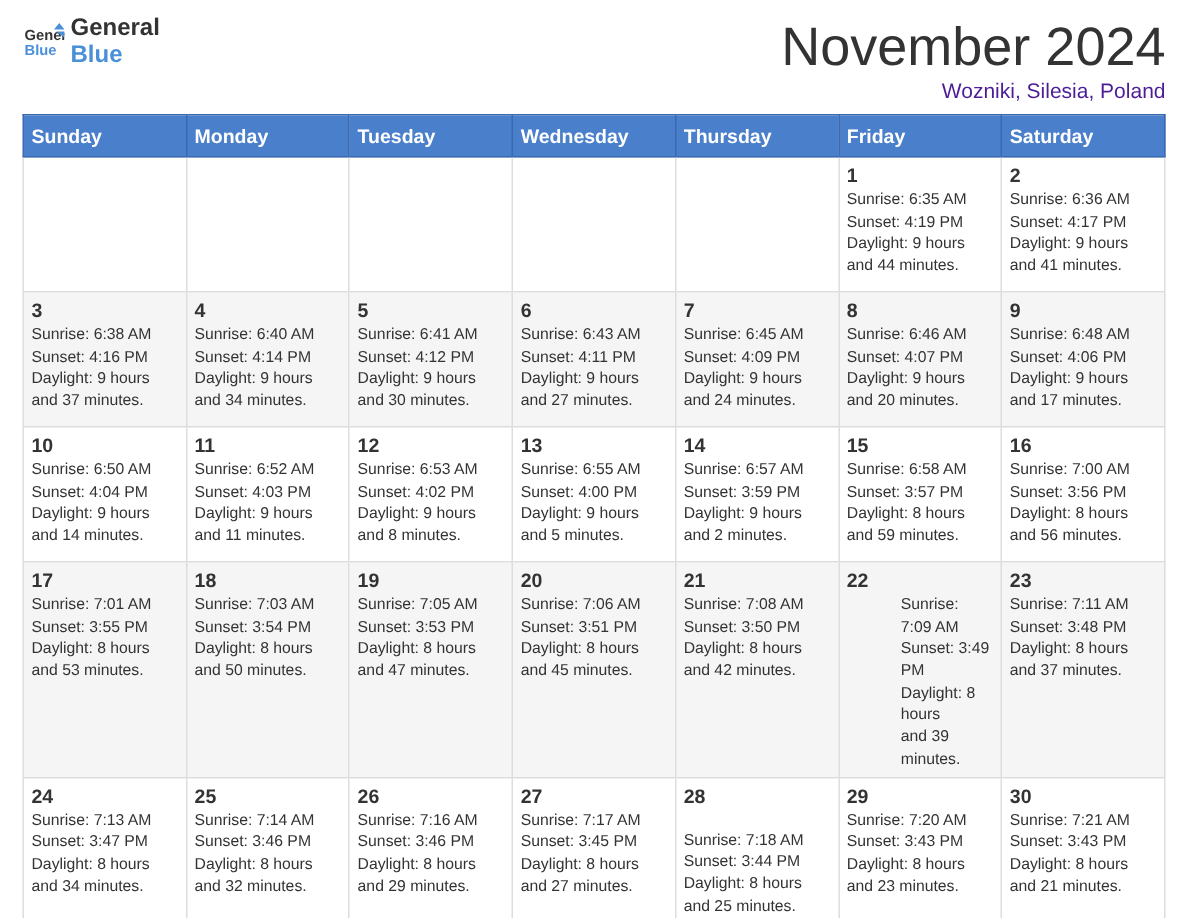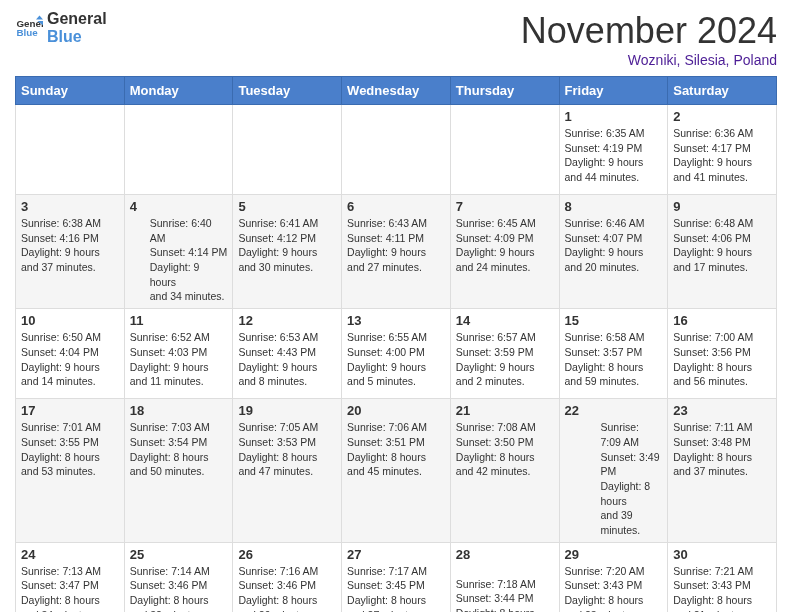--- a/index.html
+++ b/index.html
@@ -137,21 +137,21 @@
       <tr>
         <td>
           <span class="day-number">3</span>
           <div class="day-info" style="white-space: pre-line;">Sunrise: 6:38 AM
 Sunset: 4:16 PM
 Daylight: 9 hours
 and 37 minutes.</div>
         </td>
         <td>
           <span class="day-number">4</span>
-          <div class="day-info" style="white-space: pre-line; margin-left: 20px;">Sunrise: 6:40 AM
+          <div class="day-info" style="white-space: pre-line;">Sunrise: 6:40 AM
 Sunset: 4:14 PM
 Daylight: 9 hours
 and 34 minutes.</div>
         </td>
         <td>
           <span class="day-number">5</span>
           <div class="day-info" style="white-space: pre-line;">Sunrise: 6:41 AM
 Sunset: 4:12 PM
 Daylight: 9 hours
 and 30 minutes.</div>
@@ -196,21 +196,21 @@
         <td>
           <span class="day-number">11</span>
           <div class="day-info" style="white-space: pre-line;">Sunrise: 6:52 AM
 Sunset: 4:03 PM
 Daylight: 9 hours
 and 11 minutes.</div>
         </td>
         <td>
           <span class="day-number">12</span>
           <div class="day-info" style="white-space: pre-line;">Sunrise: 6:53 AM
-Sunset: 4:43 PM
+Sunset: 4:02 PM
 Daylight: 9 hours
 and 8 minutes.</div>
         </td>
         <td>
           <span class="day-number">13</span>
           <div class="day-info" style="white-space: pre-line;">Sunrise: 6:55 AM
 Sunset: 4:00 PM
 Daylight: 9 hours
 and 5 minutes.</div>
         </td>

